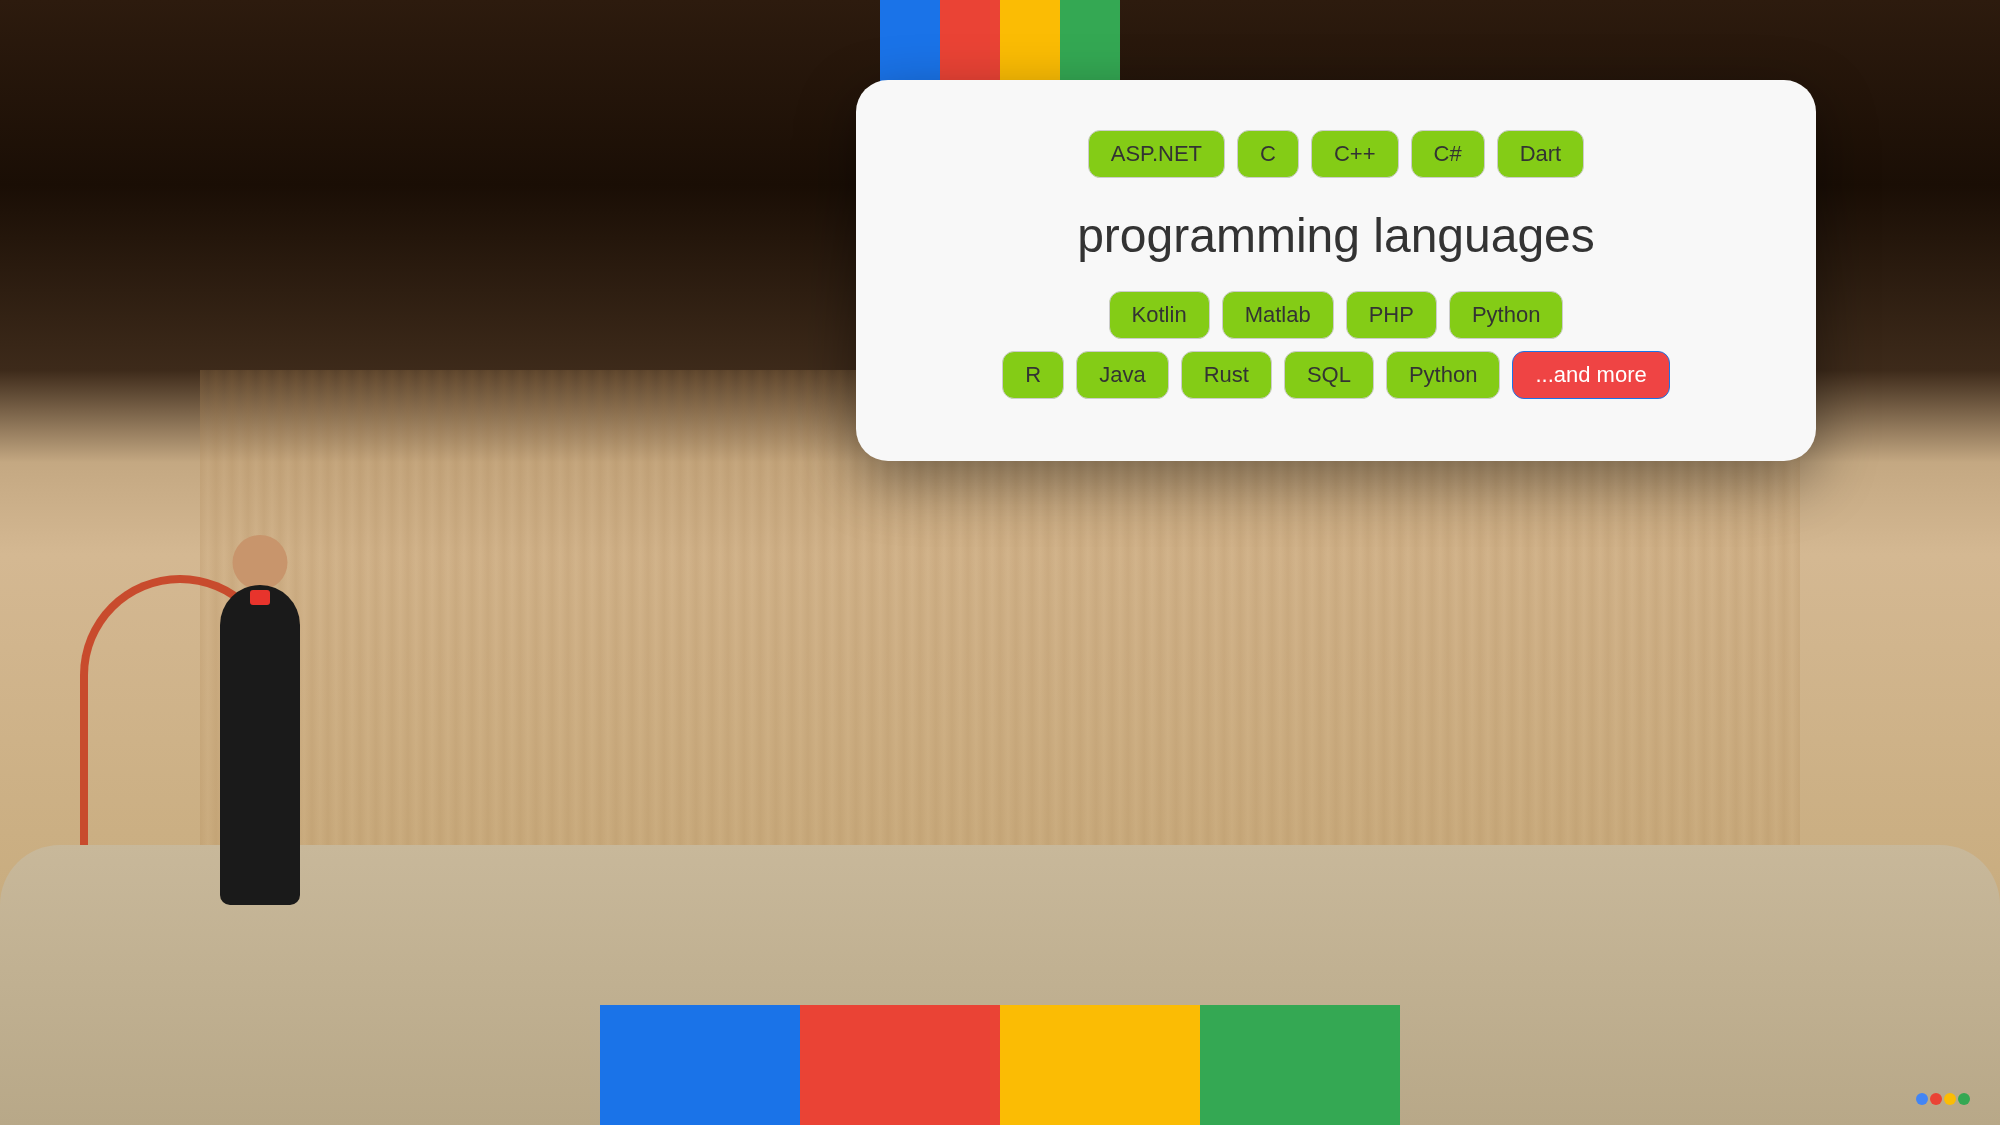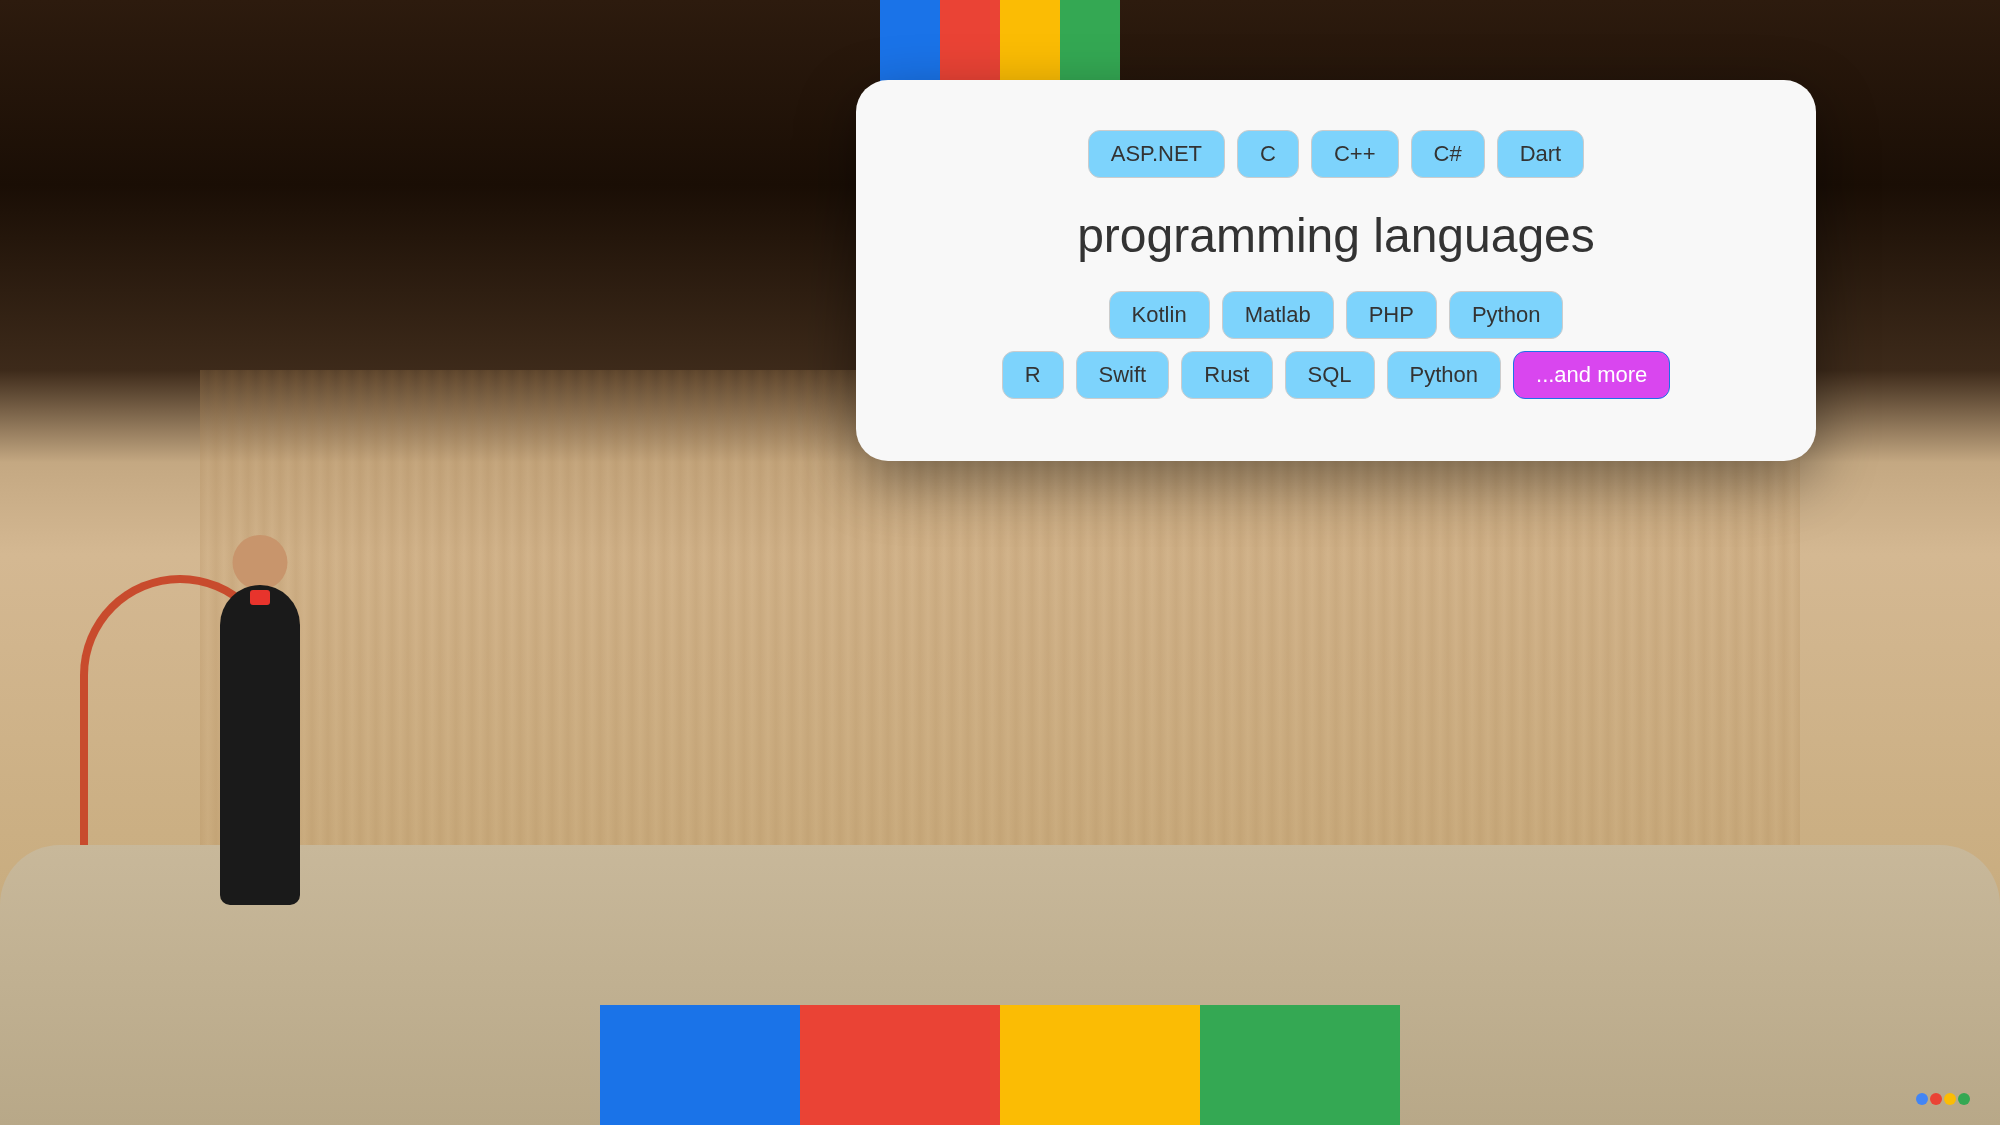--- a/index.html
+++ b/index.html
@@ -176,26 +176,26 @@
       margin-bottom: 12px;
       flex-wrap: wrap;
     }
 
     .lang-badge {
       border: 1.5px solid #ccc;
       border-radius: 12px;
       padding: 10px 22px;
       font-size: 22px;
       color: #333;
-      background: #7dd3fc;
+      background: #84cc16;
       font-weight: 400;
     }
 
     .lang-badge.active {
-      background: #d946ef;
+      background: #ef4444;
       color: #fff;
       border-color: #1a73e8;
     }
 
     .count-display {
       text-align: center;
       margin: 30px 0 10px;
     }
 
     .count-number {
@@ -269,21 +269,21 @@
 
     <div class="language-row">
       <span class="lang-badge">Kotlin</span>
       <span class="lang-badge">Matlab</span>
       <span class="lang-badge">PHP</span>
       <span class="lang-badge">Python</span>
     </div>
 
     <div class="language-row">
       <span class="lang-badge">R</span>
-      <span class="lang-badge">Swift</span>
+      <span class="lang-badge">Java</span>
       <span class="lang-badge">Rust</span>
       <span class="lang-badge">SQL</span>
       <span class="lang-badge">Python</span>
       <span class="lang-badge active">...and more</span>
     </div>
   </div>
 
 </div>
 
 <div class="google-logo">

